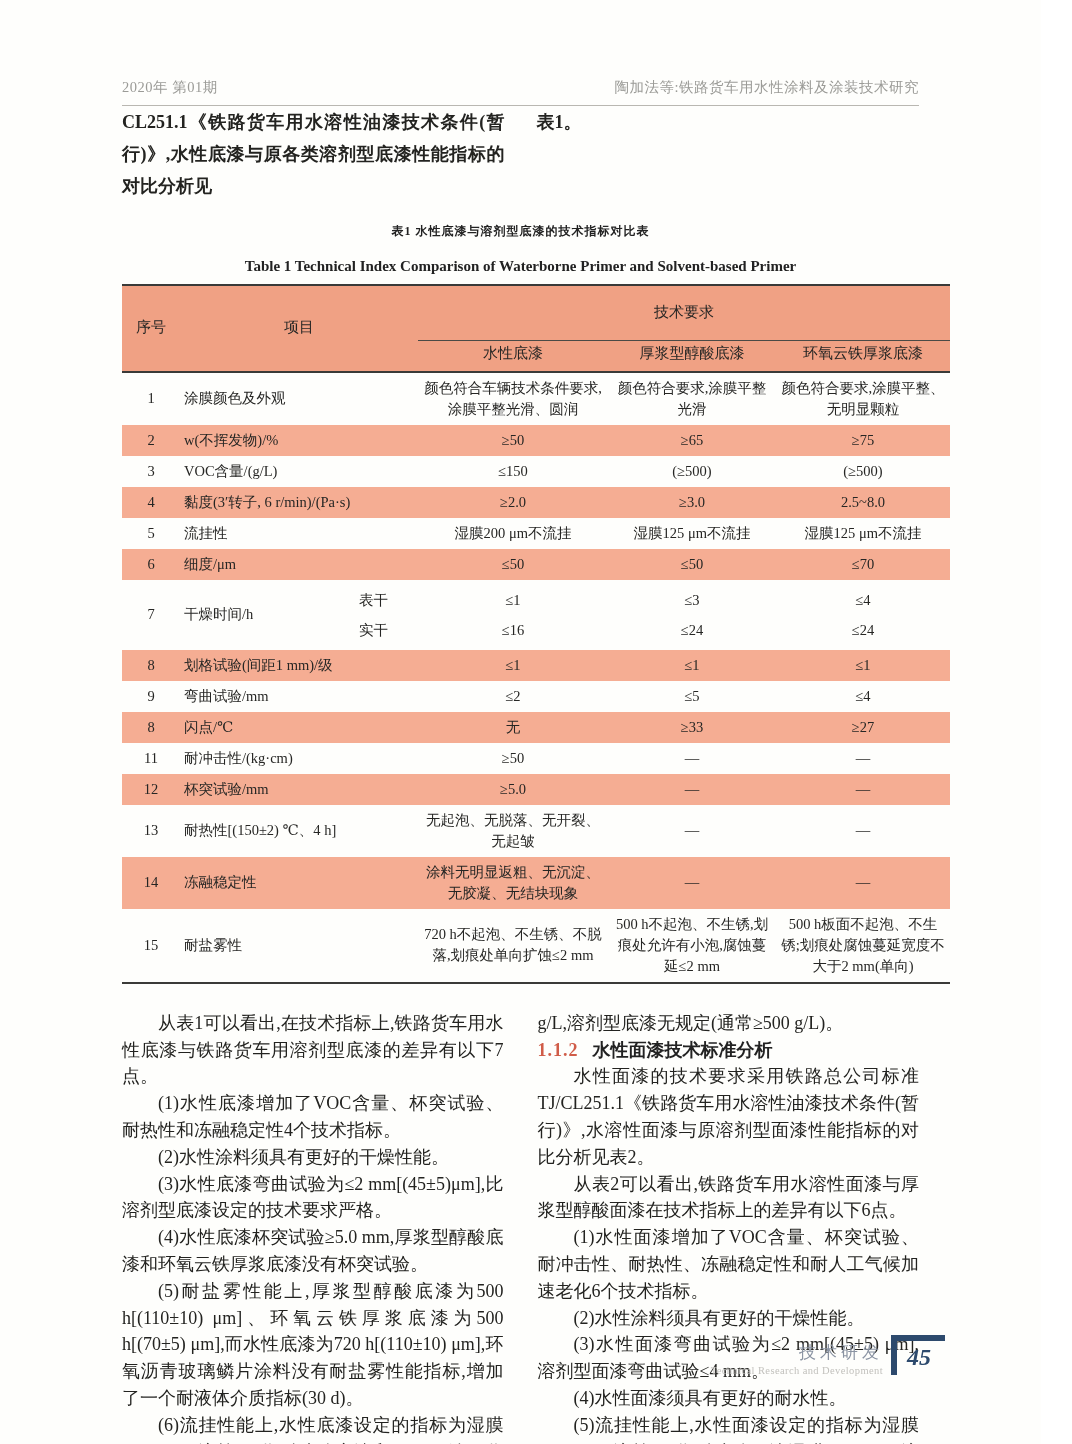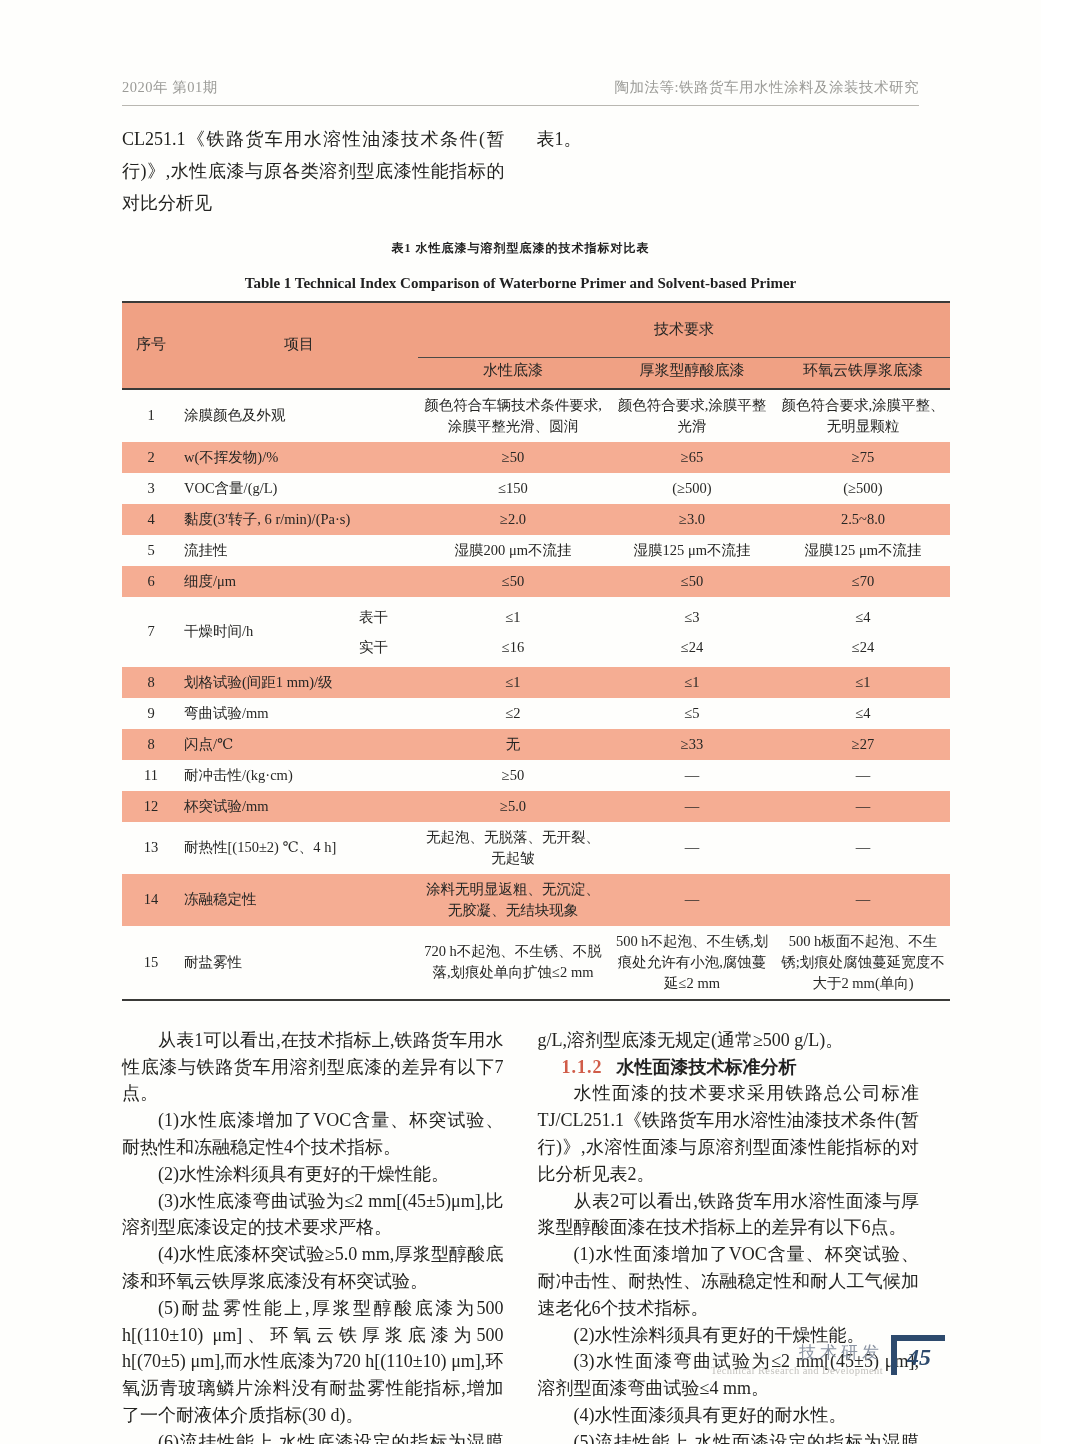--- a/index.html
+++ b/index.html
@@ -23,21 +23,21 @@
     overflow:hidden;
   }
   
   .runhead{
     display:flex;justify-content:space-between;align-items:baseline;
     color:var(--gray-head);font-size:14.5px;letter-spacing:.5px;
   }
   .runhead-rule{border:none;border-top:1.5px solid var(--rule);margin-top:8px;}
 
   
-  .intro{display:flex;gap:32px;margin-top:17px;}
+  .intro{display:flex;gap:32px;font-weight:bold;}
   .intro .col{width:397px;font-size:18px;line-height:32px;text-align:justify;color:#232320;}
 
   
   .tbl-cap-zh{text-align:center;font-weight:bold;font-size:12px;margin-top:21px;letter-spacing:1px;color:#222;}
   .tbl-cap-en{text-align:center;font-weight:bold;font-size:15px;margin-top:18px;color:#222;}
 
   
   table.cmp{
     width:828px;margin-top:9px;border-collapse:collapse;table-layout:fixed;
     font-size:14.5px;line-height:1.45;color:#262624;
@@ -64,21 +64,21 @@
   .item-split{display:flex;align-items:center;justify-content:space-between;padding-right:26px;}
   .sub-labels div{line-height:30px;text-align:center;}
   td.c-val .sub-val{line-height:30px;}
 
   
   .bodycols{display:flex;gap:34px;margin-top:26px;}
   .bodycols .col{width:397px;font-size:18px;line-height:26.8px;text-align:justify;color:#232320;}
   .bodycols p.ind{text-indent:2em;}
   .bodycols p.cont{text-indent:0;}
   .bodycols p.heading{text-indent:0;font-weight:bold;color:#222;}
-  .bodycols p.heading .hnum{color:var(--accent-red);margin-right:14px;letter-spacing:1px;margin-left:24px;}
+  .bodycols p.heading .hnum{color:var(--accent-red);margin-right:14px;letter-spacing:1px;}
 
   
   .footer{position:absolute;right:96px;bottom:68px;display:flex;align-items:flex-start;}
   .footer-labels{text-align:right;margin-right:8px;padding-top:6px;}
   .footer-zh{font-size:17px;color:#8a93a2;letter-spacing:4px;}
   .footer-en{font-size:10.5px;color:#c2c1bd;margin-top:1px;letter-spacing:.4px;}
   .pgnum{
     border-top:6px solid var(--navy);
     border-left:6px solid var(--navy);
     padding:3px 14px 4px 10px;

